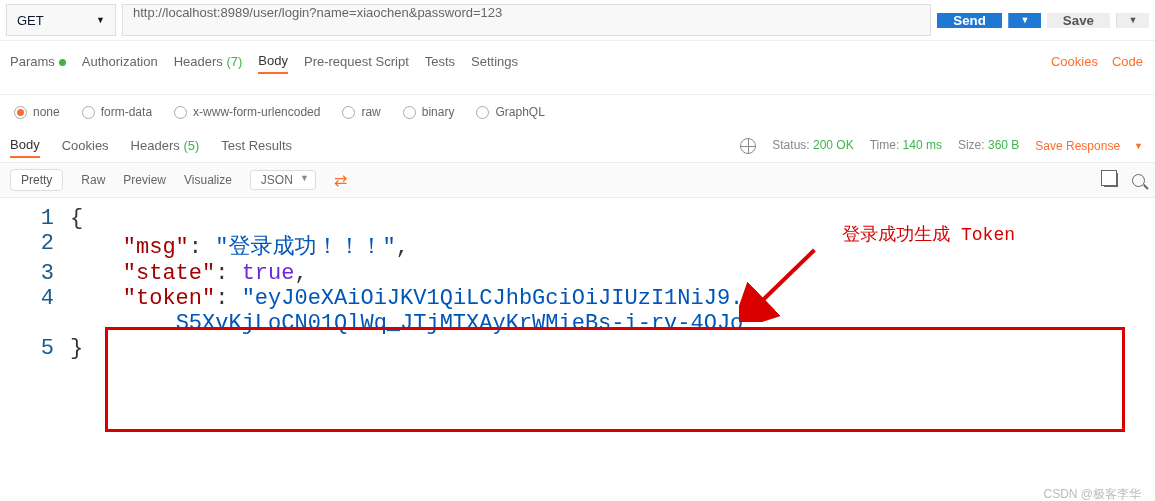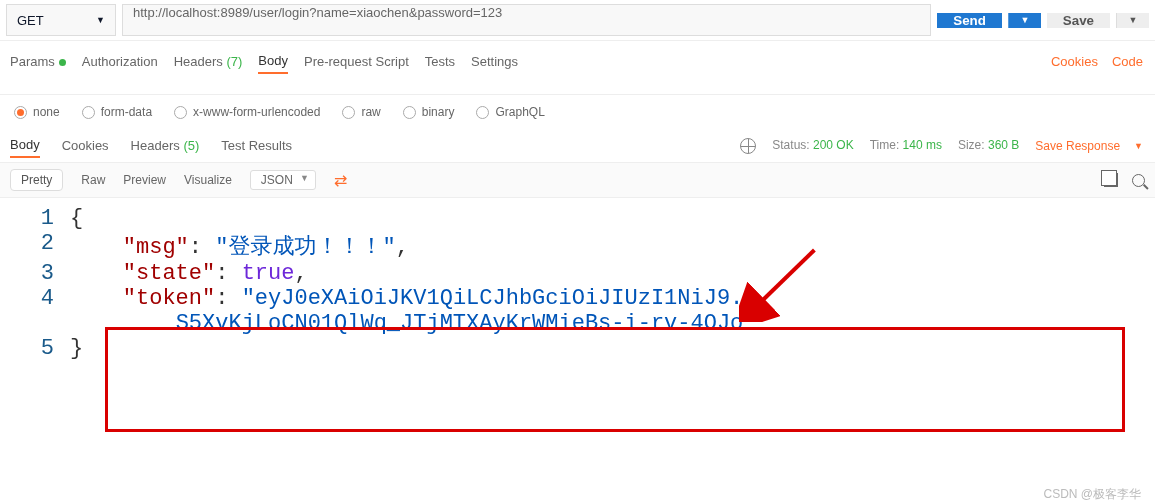--- a/index.html
+++ b/index.html
@@ -175,20 +175,21 @@
   <div class="line">
         <div class="gutter"></div>
         <div class="code">        <span class="s">S5XvKjLoCN01QlWq_JTjMTXAyKrWMieBs-i-rv-4OJo"</span></div>
       </div>
   <div class="line">
         <div class="gutter">5</div>
         <div class="code"><span class="p">}</span></div>
       </div>
 
   <div class="hl-box"></div>
+  <div class="anno-label">登录成功生成 Token</div>
   <div class="arrow">
     <svg viewBox="0 0 100 100">
           <defs>
             <marker id="ah" markerWidth="12" markerHeight="12" refX="2" refY="6" orient="auto">
               <path d="M0,0 L0,12 L12,6 z" fill="#d90000"></path>
             </marker>
           </defs>
           <line x1="88" y1="10" x2="18" y2="78" stroke="#d90000" stroke-width="5" marker-end="url(#ah)"></line>
         </svg>
   </div>

